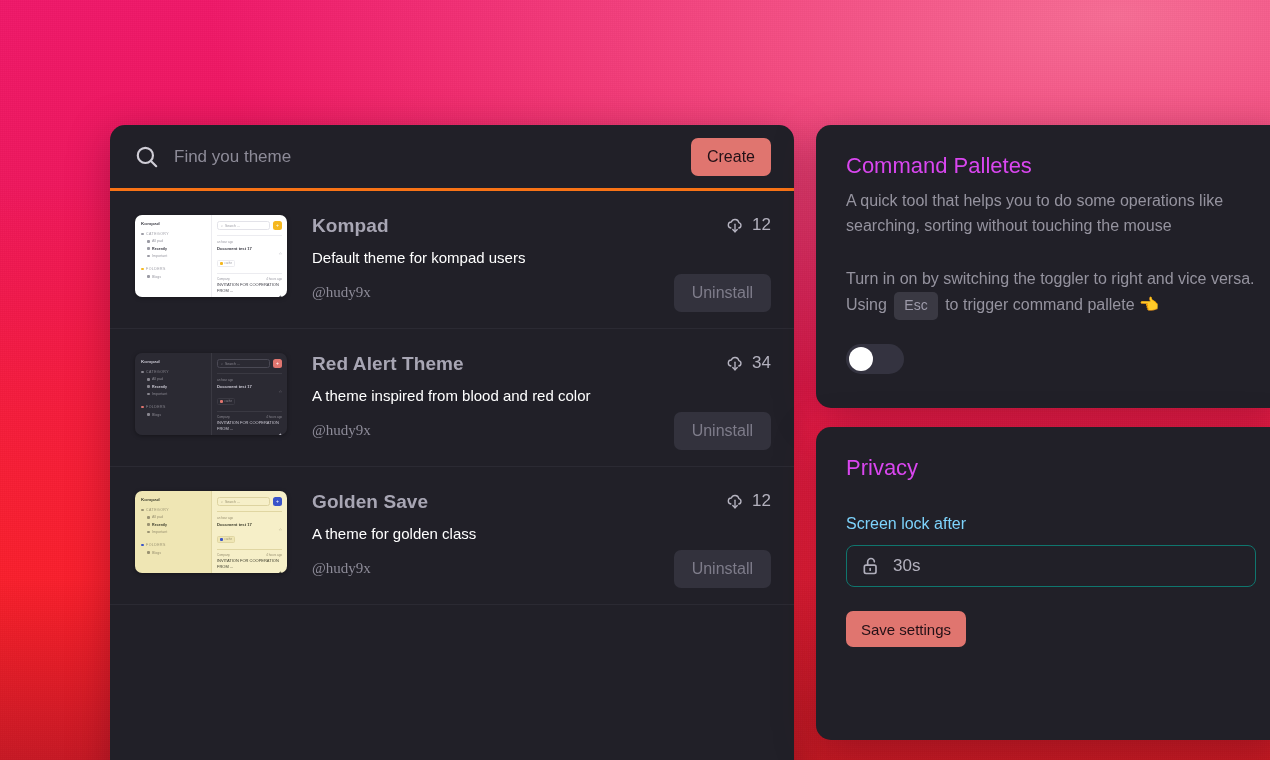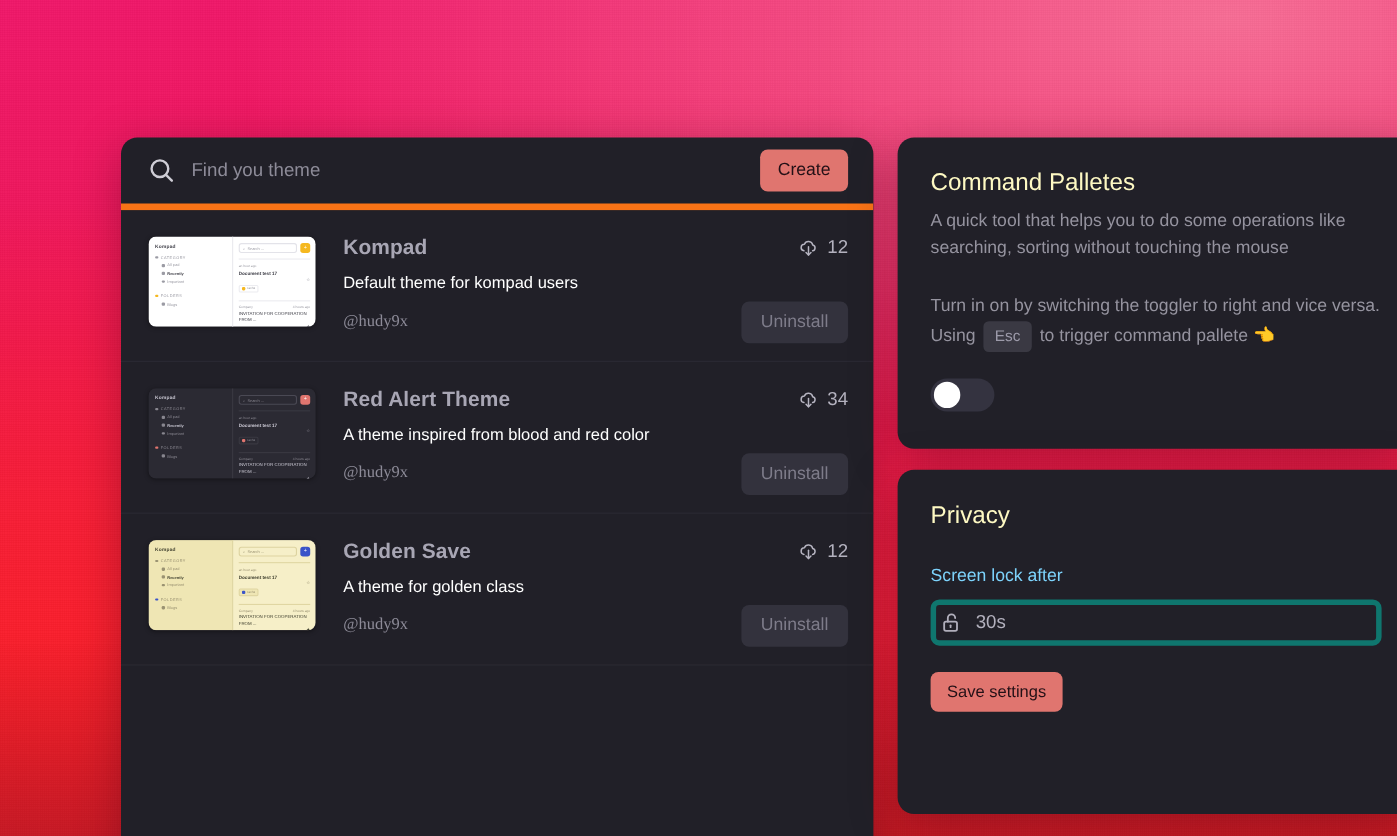--- a/index.html
+++ b/index.html
@@ -29,21 +29,21 @@
 
   
   .themes-card {
     position:absolute; left:110px; top:125px; width:684px; height:662px;
     background:#212028; border-radius:15px 15px 0 0;
     box-shadow:0 10px 42px rgba(60,0,18,.34);
     overflow:hidden;
   }
   .themes-head {
     height:66px; display:flex; align-items:center; padding:0 23px 0 24px;
-    border-bottom:6px solid #f97316;
+    border-bottom:3px solid #f97316;
   }
   .search-icon { width:26px; height:26px; flex:0 0 26px; color:#cfcdd6; }
   .search-input {
     flex:1; background:transparent; border:0; outline:none;
     font-family:"Liberation Sans", sans-serif; font-size:17px;
     color:#d9d7e0; padding:0 14px; height:40px;
   }
   .search-input::placeholder { color:#8d8b98; }
   .create-btn {
     background:#e0756f; color:#231016; border:0; cursor:pointer;
@@ -105,36 +105,36 @@
 
   
   .side-card {
     position:absolute; left:816px; width:470px;
     background:#212028; border-radius:15px;
     box-shadow:0 10px 42px rgba(60,0,18,.34);
     padding:28px 30px;
   }
   #cmd-card { top:125px; height:283px; }
   #privacy-card { top:427px; height:313px; }
-  .card-title { font-size:22px; color:#fef9c3; }
+  .card-title { font-size:22px; color:#d946ef; }
   .card-desc { font-size:16px; color:#95939f; line-height:1.56; margin-top:10px; }
   .card-note { font-size:16px; color:#95939f; line-height:1.56; margin-top:28px; }
   .kbd {
     display:inline-block; background:#3a3943; color:#9d9baa;
     border-radius:5px; padding:3px 10px; font-size:14px; margin:0 3px;
   }
   .toggle {
     margin-top:24px; width:58px; height:30px; border-radius:15px;
     background:#343340; display:flex; align-items:center; padding:0 3px; cursor:pointer;
   }
   .toggle .knob { width:24px; height:24px; border-radius:50%; background:#fff; }
   .field-label { font-size:16px; color:#7dd3fc; margin-top:34px; }
   .lock-field {
-    margin-top:12px; height:42px; border:5px solid #0f766e; border-radius:8px;
-    display:flex; align-items:center; padding:0 4px; gap:12px;
+    margin-top:12px; height:42px; border:1px solid #0f766e; border-radius:8px;
+    display:flex; align-items:center; padding:0 14px; gap:12px;
   }
   .lock-icon { width:20px; height:20px; color:#b0aebb; flex:0 0 20px; }
   .lock-val { font-size:17px; color:#b3b1be; }
   .save-btn {
     margin-top:24px; background:#e0756f; color:#231016; border:0; cursor:pointer;
     border-radius:7px; height:36px; padding:0 15px;
     font-family:"Liberation Sans", sans-serif; font-size:15px;
   }
 </style>
 </head>

